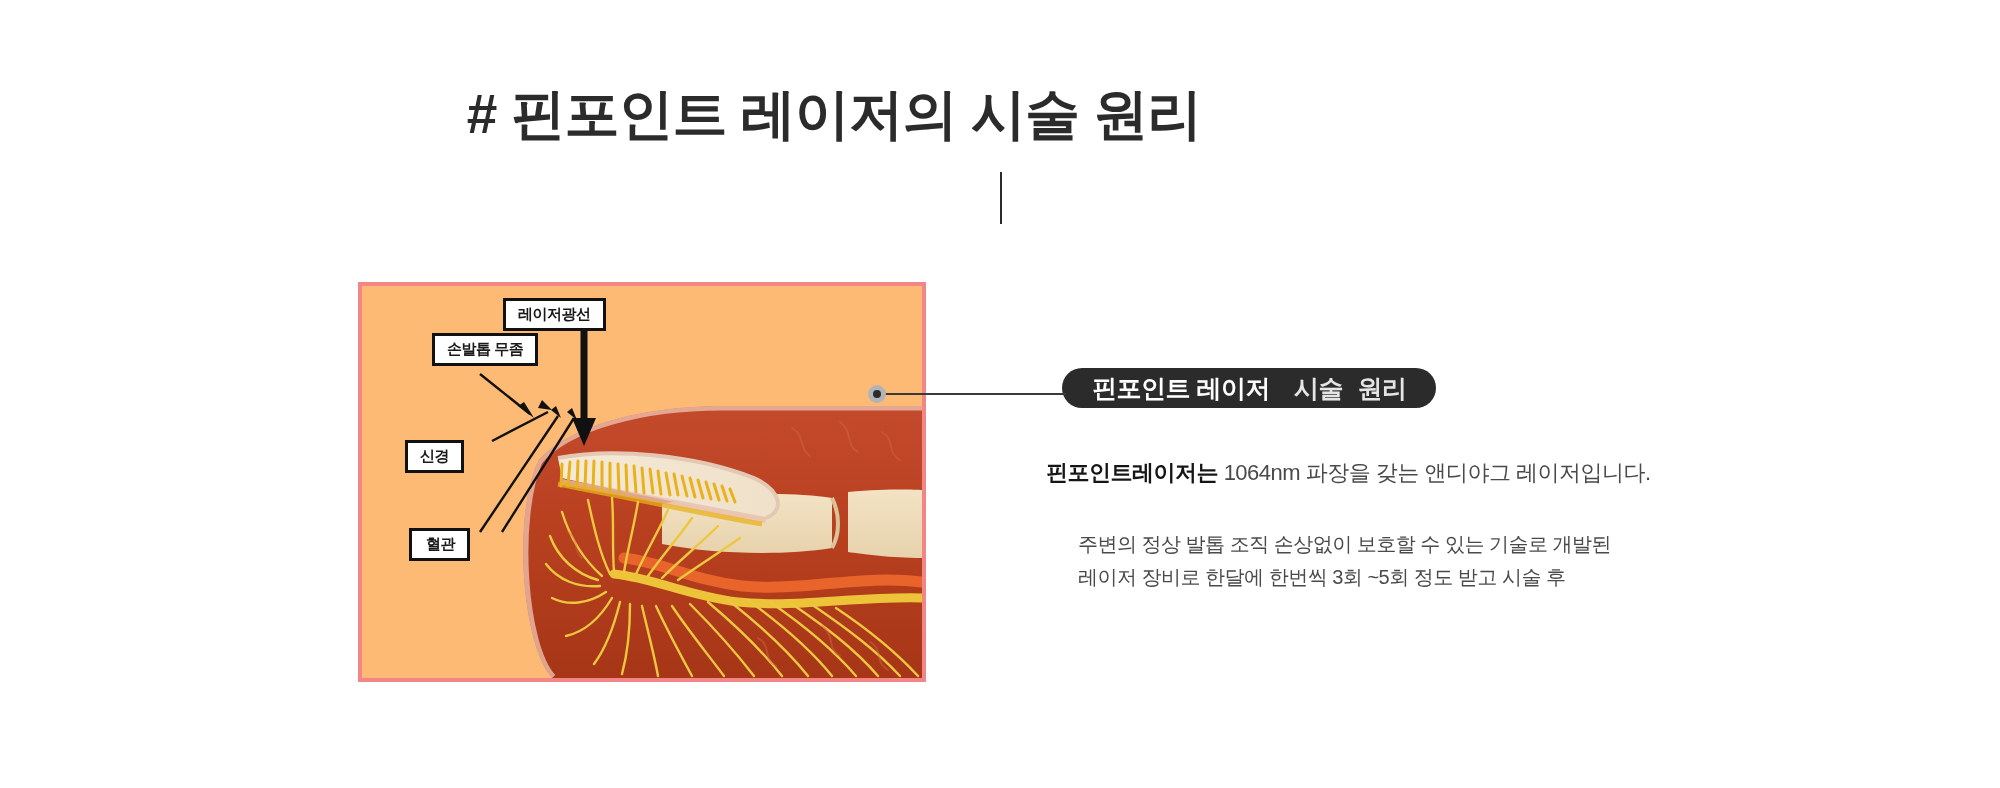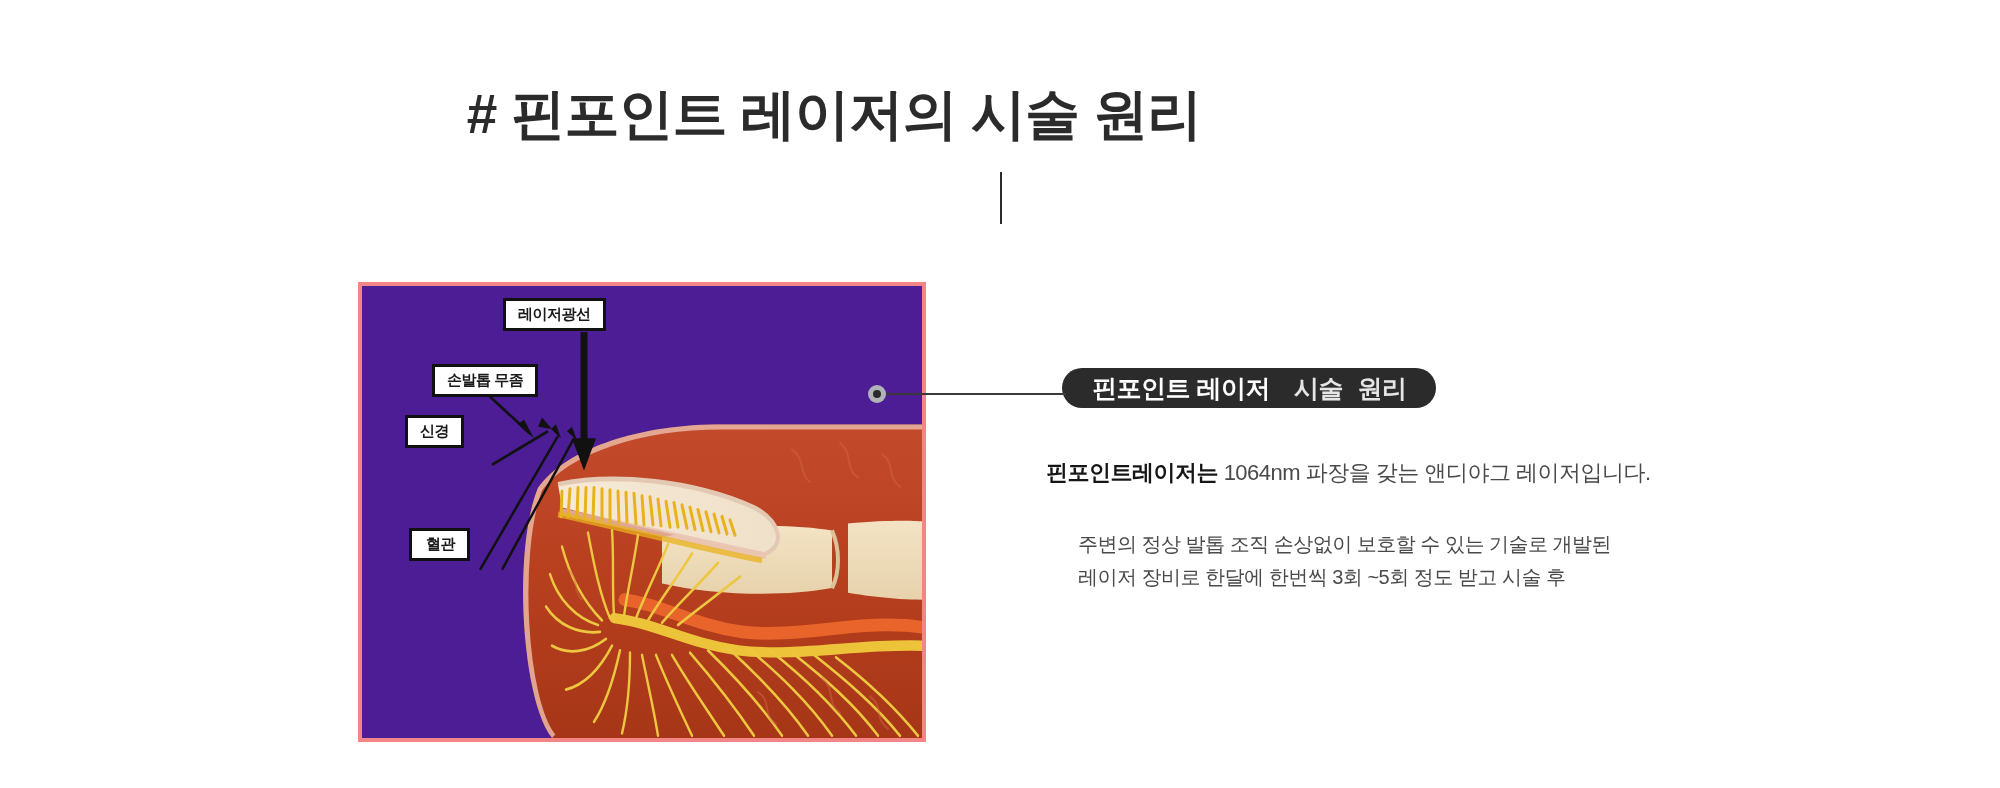--- a/index.html
+++ b/index.html
@@ -38,22 +38,22 @@
     height: 52px;
     background: #2b2b2b;
   }
 
   
   #illustration-panel {
     position: absolute;
     left: 358px;
     top: 282px;
     width: 568px;
-    height: 460px;
-    background: #4c1d95;
+    height: 400px;
+    background: #fdba74;
     border: 4px solid #f28686;
     box-sizing: border-box;
     overflow: hidden;
   }
   #anatomy-svg {
     position: absolute;
     left: 0;
     top: 0;
     width: 100%;
     height: 100%;
@@ -69,22 +69,22 @@
     font-size: 15px;
     font-weight: bold;
     letter-spacing: -0.5px;
     padding: 5px 12px;
     white-space: nowrap;
     line-height: 1.1;
     box-sizing: border-box;
     z-index: 5;
   }
   #callout-laser   { left: 141px; top: 12px; }
-  #callout-fungus  { left: 70px;  top: 47px; margin-top: 31px; }
-  #callout-nerve   { left: 43px;  top: 129px; }
+  #callout-fungus  { left: 70px;  top: 47px; }
+  #callout-nerve   { left: 43px;  top: 154px; }
   #callout-vessel  { left: 47px;  top: 242px; padding-left: 14px; }
 
   
   #connector-dot {
     position: absolute;
     left: 868px;
     top: 385px;
     width: 18px;
     height: 18px;
     border-radius: 50%;

